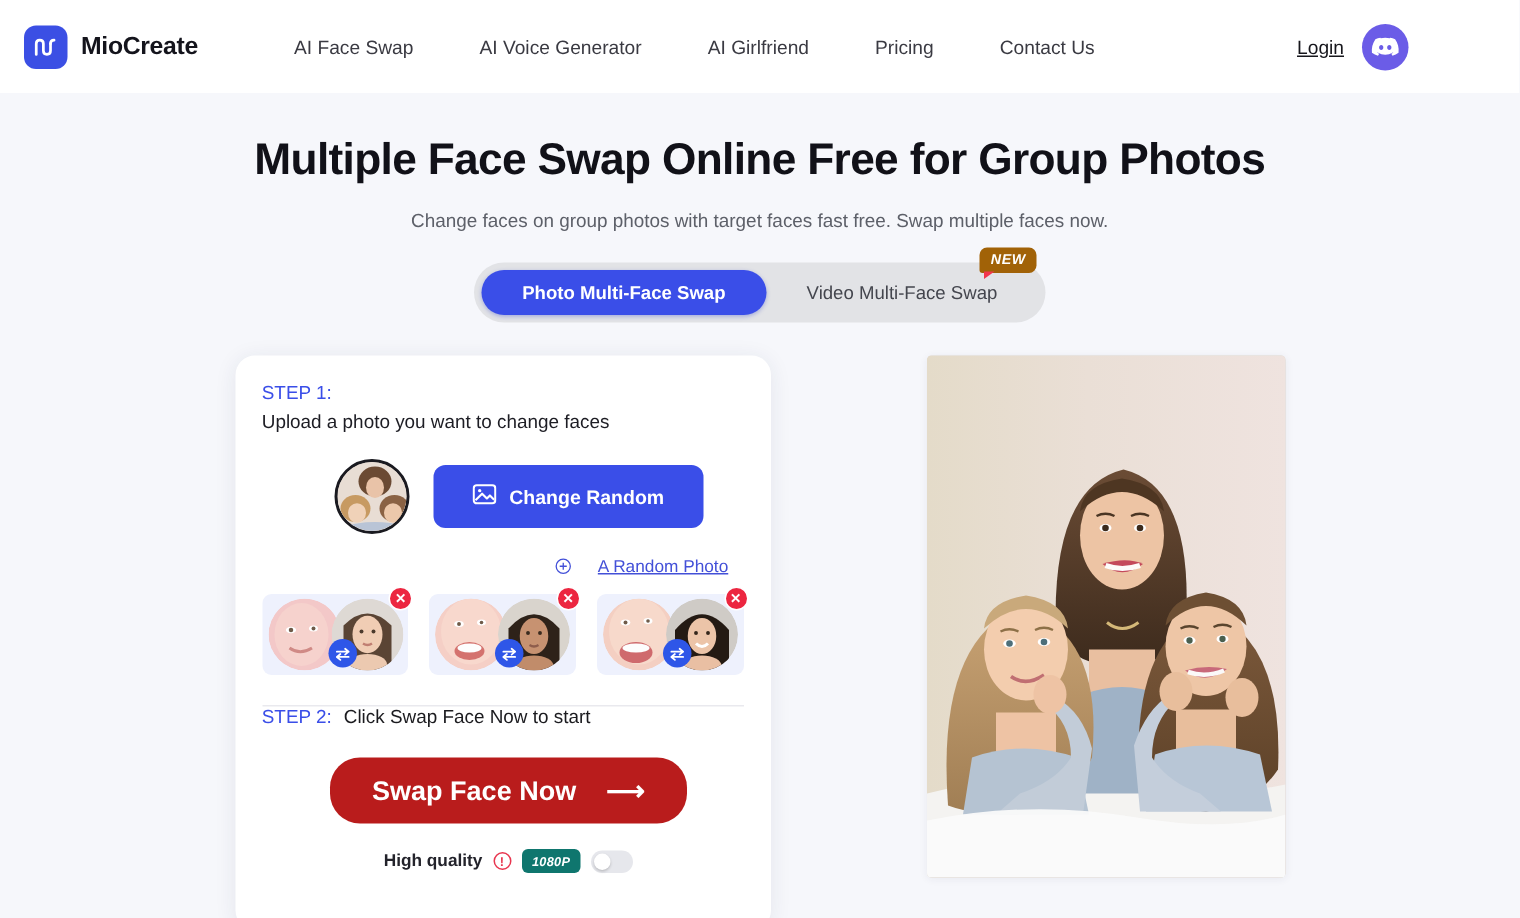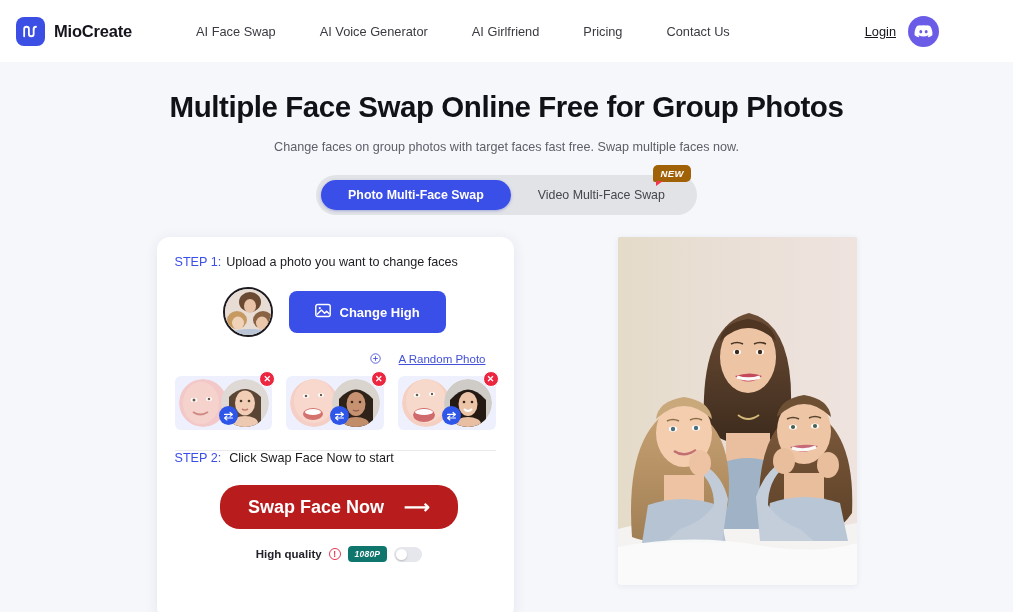--- a/index.html
+++ b/index.html
@@ -177,20 +177,21 @@
     padding: 18px 18px 16px 18px;
     min-height: 383px;
   }
 
   .step-line {
     font-size: 12.6px;
     color: #1d1d24;
     display: flex;
     gap: 5px;
     align-items: baseline;
+    flex-direction: column;
   }
   .step-label {
     color: #3a4ee8;
     font-weight: normal;
   }
 
   .upload-row {
     display: flex;
     align-items: center;
     gap: 16px;
@@ -473,21 +474,21 @@
         </svg>
       </span>
       <button class="btn-primary">
         <span>
           <svg width="16" height="15" viewBox="0 0 20 18">
             <rect x="1" y="1.5" width="18" height="15" rx="2.5" stroke="#fff" stroke-width="1.8" fill="none"></rect>
             <circle cx="6" cy="6" r="1.4" fill="#fff"></circle>
             <path d="M2.5 14 L8 8.5 L12 12.5 L14.5 10 L18 13.5" stroke="#fff" stroke-width="1.8" fill="none" stroke-linejoin="round"></path>
           </svg>
         </span>
-        <span>Change High</span>
+        <span>Change Random</span>
       </button>
     </div>
 
     <div class="random-row">
       <span class="random-link">
         <span>
           <svg width="11" height="11" viewBox="0 0 14 14">
             <circle cx="7" cy="7" r="6" stroke="#4350d8" stroke-width="1.1" fill="none"></circle>
             <path d="M7 4 L7 10 M4 7 L10 7" stroke="#4350d8" stroke-width="1.1"></path>
           </svg>

